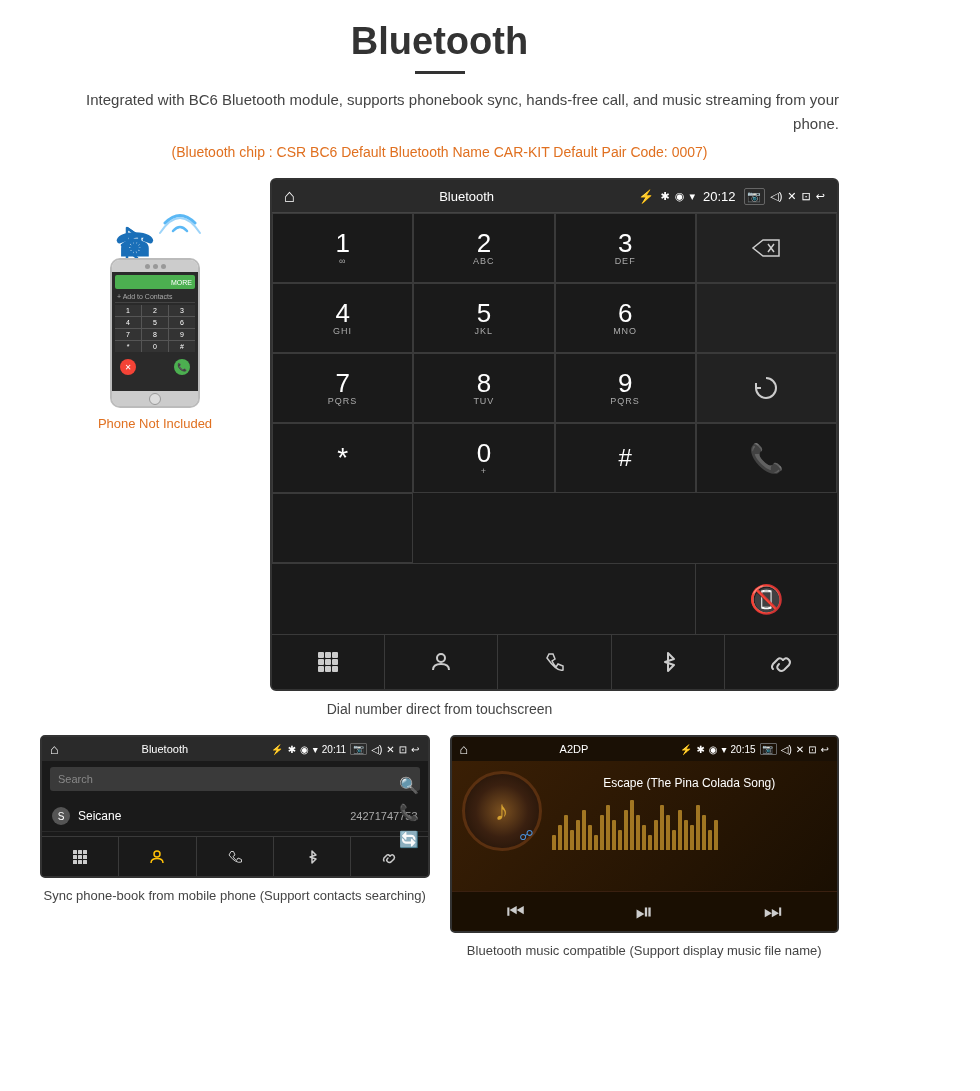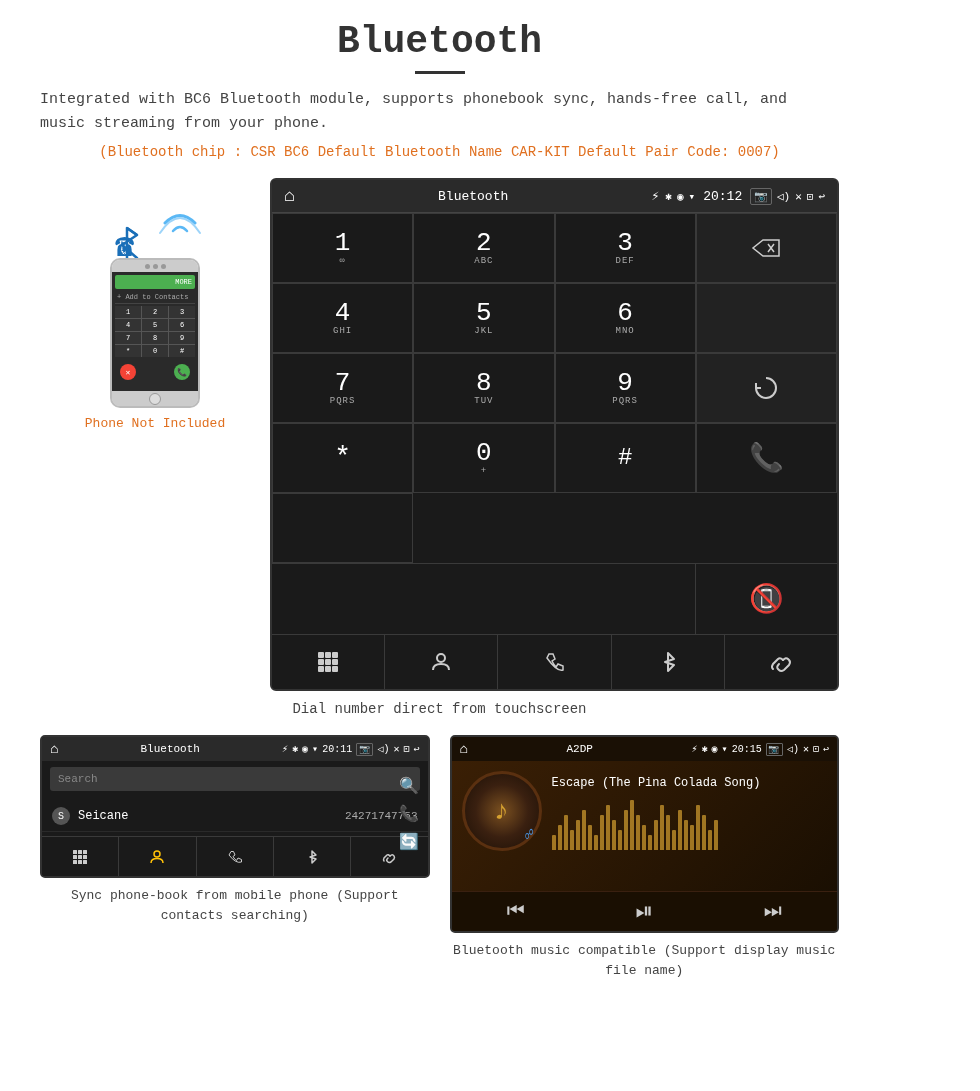--- a/index.html
+++ b/index.html
@@ -6,36 +6,35 @@
     body {
       width: 980px;
       min-height: 1091px;
       background: #fff;
       font-family: Arial, sans-serif;
       color: #333;
     }
     .page-container {
       width: 879px;
       padding: 20px 40px 30px;
-      font-family: Liberation Mono, monospace;
     }
     .page-title {
       text-align: center;
       font-size: 38px;
       font-weight: bold;
       margin-bottom: 8px;
     }
     .title-divider {
       width: 50px;
       height: 3px;
       background: #333;
       margin: 0 auto 14px;
     }
     .description {
-      text-align: left;
+      text-align: right;
       font-size: 15px;
       color: #444;
       margin-bottom: 8px;
       line-height: 1.6;
     }
     .specs-line {
       text-align: center;
       font-size: 14px;
       color: #e07020;
       margin-bottom: 18px;
@@ -375,20 +374,21 @@
       flex-shrink: 0;
       border: 3px solid #5a3010;
       position: relative;
     }
     .music-info {
       flex: 1;
       display: flex;
       flex-direction: column;
       justify-content: flex-start;
       padding-top: 5px;
+      text-align: center;
     }
     .music-song-title {
       color: white;
       font-size: 12px;
       margin-bottom: 10px;
     }
     .music-waveform {
       height: 50px;
       display: flex;
       align-items: flex-end;

